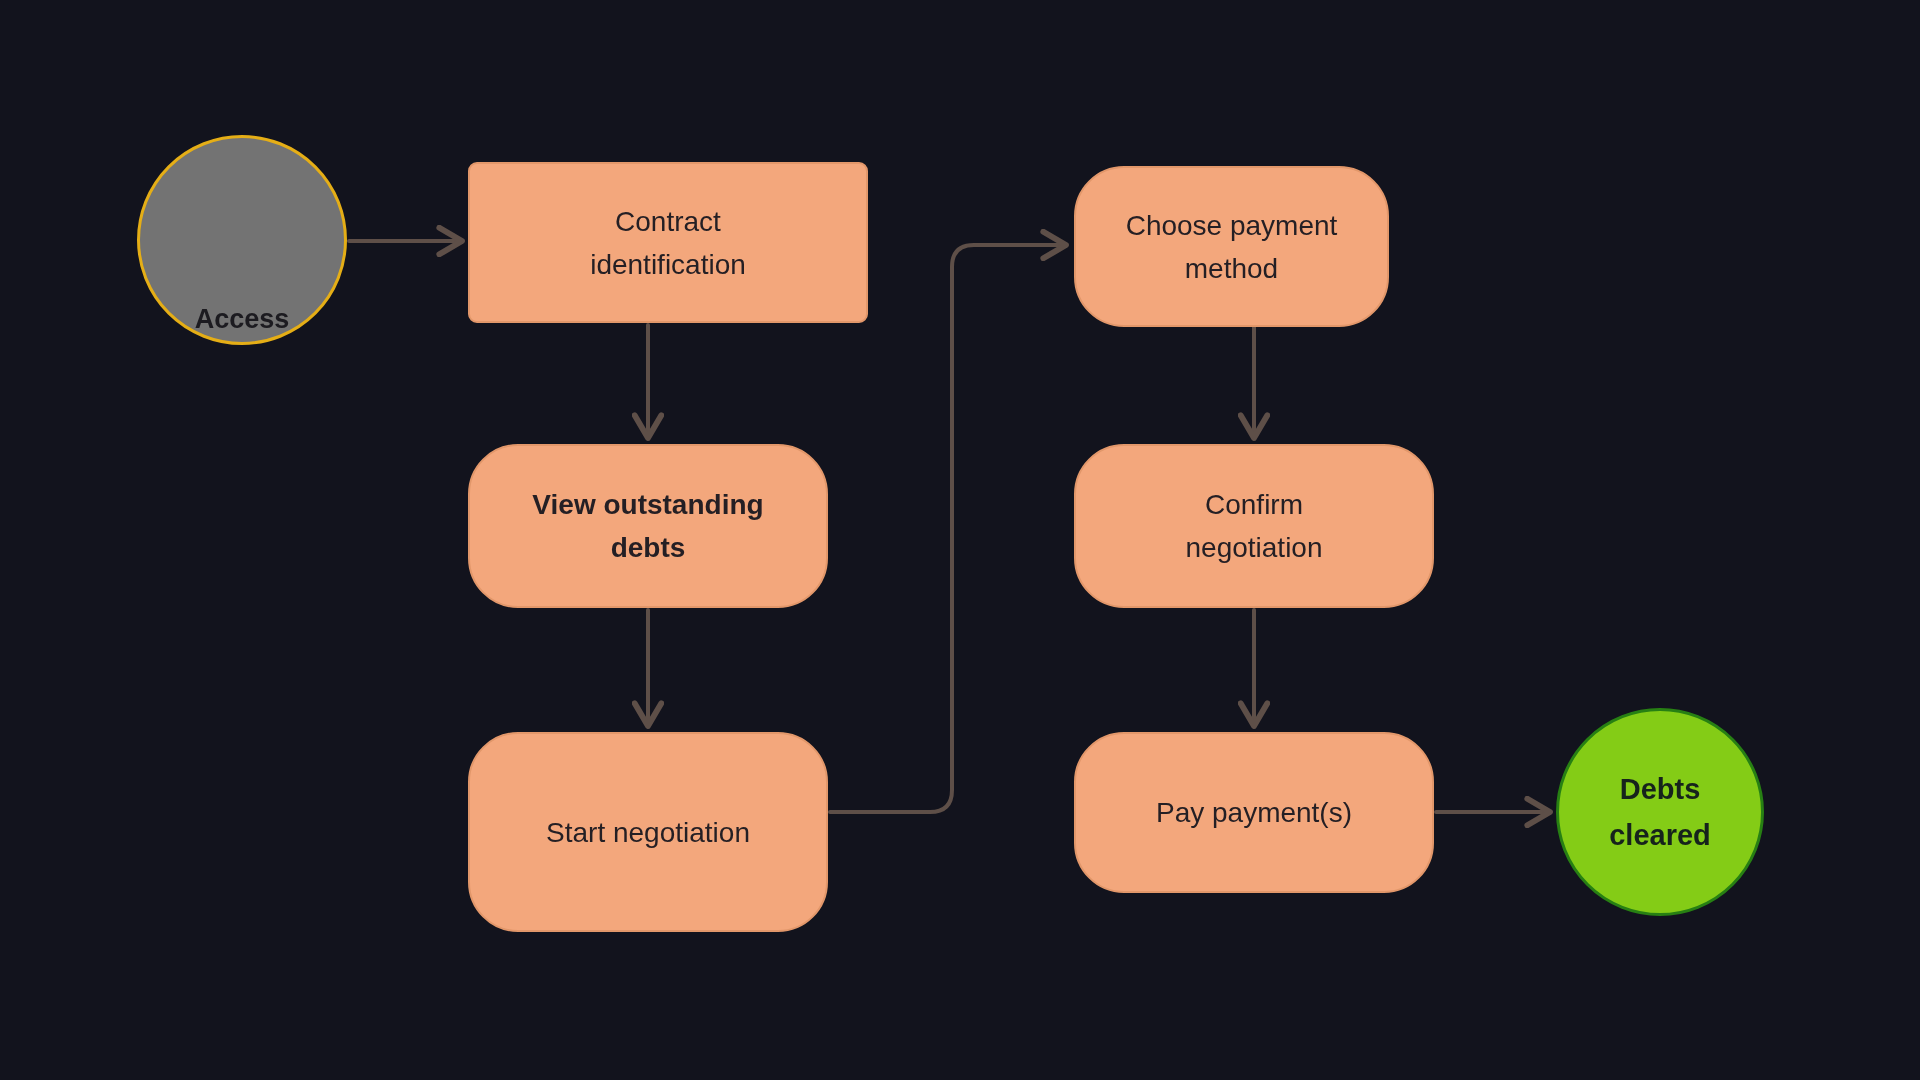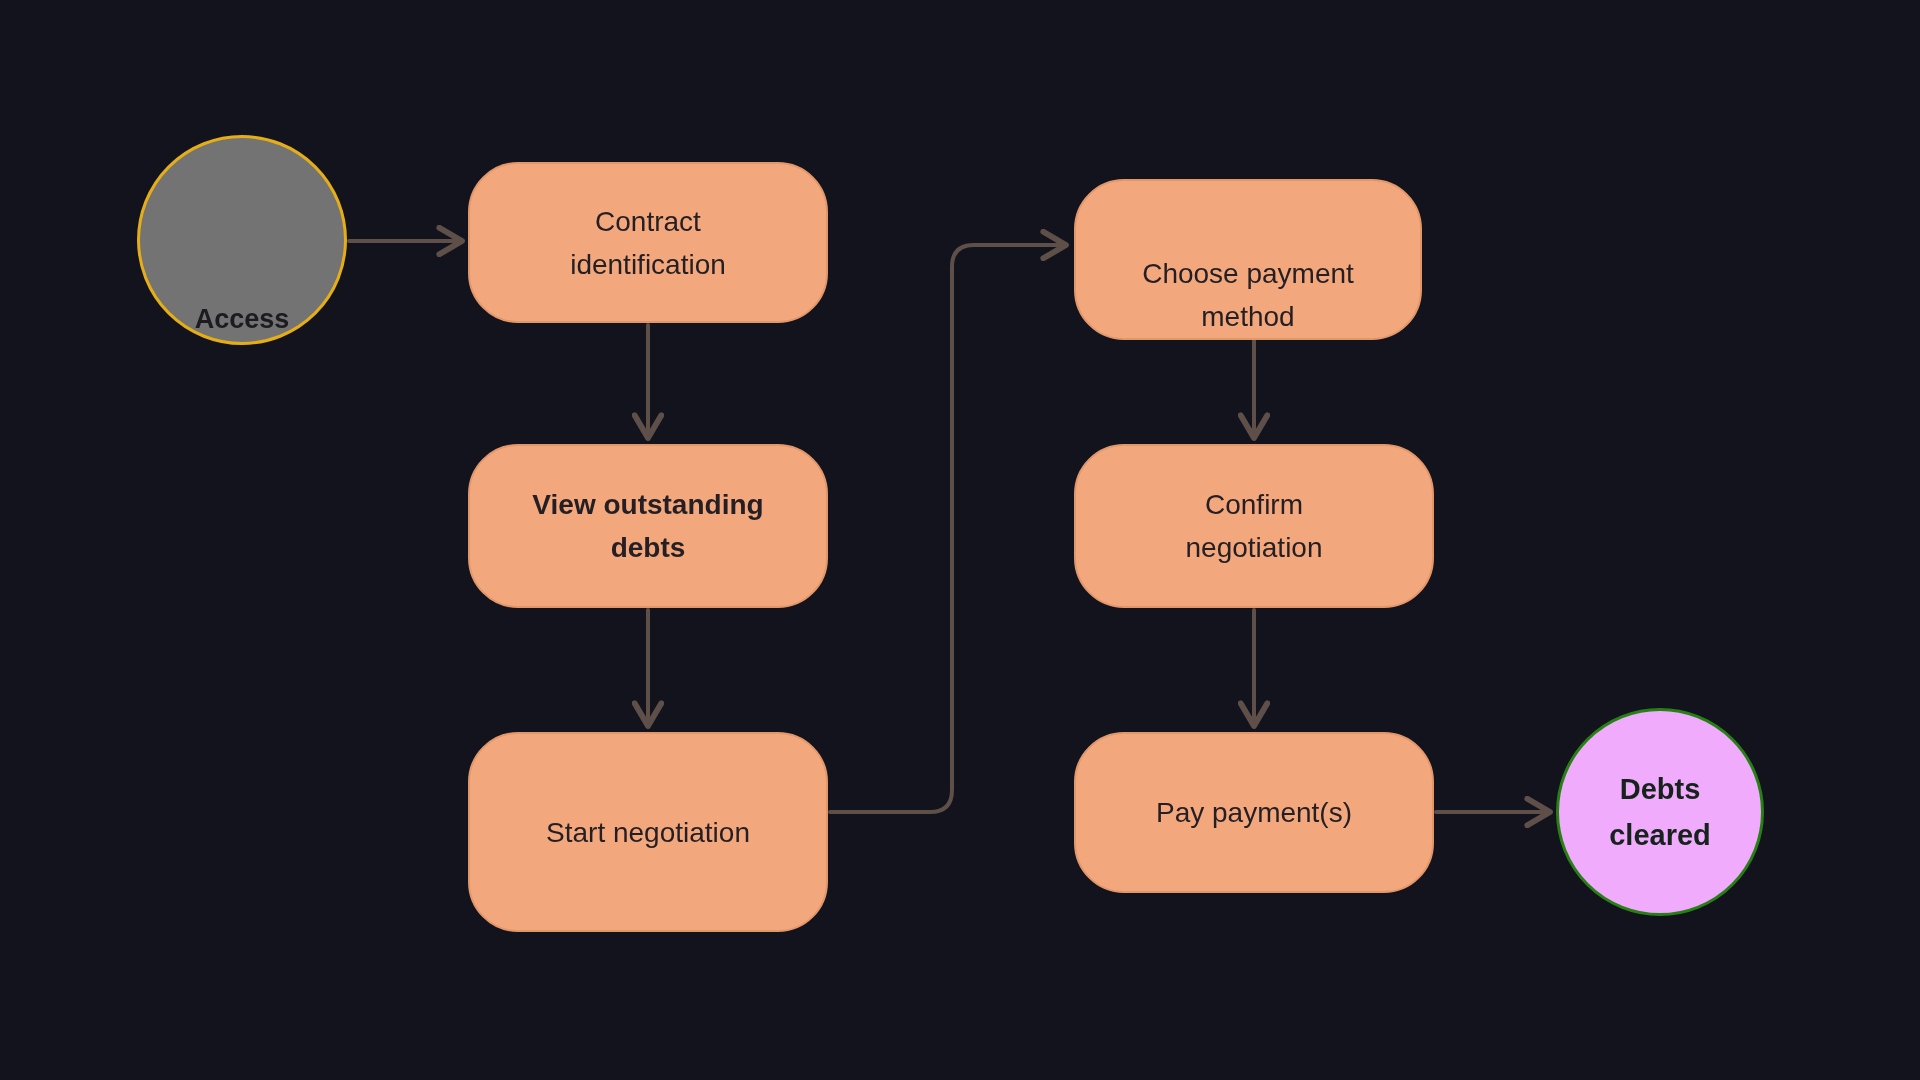--- a/index.html
+++ b/index.html
@@ -32,21 +32,21 @@
     line-height:46px;
   }
   .start{
     background:#737373;
     border:3px solid #e5ae16;
     color:#1c1b20;
     font-size:27px;
     align-items:flex-end;
   }
   .end{
-    background:#f0abfc;
+    background:#84cc16;
     border:3px solid #278013;
     color:#16231c;
     font-size:29px;
   }
   .lbl{display:inline-block;}
   .w260{max-width:260px;}
   .w220{max-width:220px;}
   .w130{max-width:130px;}
   .nowrap{white-space:nowrap;}
 </style>
@@ -69,33 +69,33 @@
       <path d="M1254,325 V434" marker-end="url(#arrowhead)"></path>
       <path d="M1254,610 V722" marker-end="url(#arrowhead)"></path>
       <path d="M1436,812 H1546" marker-end="url(#arrowhead)"></path>
     </g>
   </svg>
 
   <div class="node terminal start" style="left:137px;top:135px;width:210px;height:210px;">
     <span class="lbl nowrap">Access</span>
   </div>
 
-  <div class="node process" style="left:468px;top:162px;width:360px;height:161px;">
+  <div class="node process" style="left:468px;top:162px;width:400px;height:161px;border-radius:9px;">
     <span class="lbl w260">Contract identification</span>
   </div>
 
   <div class="node process" style="left:468px;top:444px;width:360px;height:164px;font-weight:bold;">
     <span class="lbl w260">View outstanding debts</span>
   </div>
 
   <div class="node process" style="left:468px;top:732px;width:360px;height:200px;">
     <span class="lbl nowrap">Start negotiation</span>
   </div>
 
-  <div class="node process" style="left:1074px;top:179px;width:348px;height:161px;align-items:flex-end;">
+  <div class="node process" style="left:1074px;top:166px;width:315px;height:161px;">
     <span class="lbl w260">Choose payment method</span>
   </div>
 
   <div class="node process" style="left:1074px;top:444px;width:360px;height:164px;">
     <span class="lbl w220">Confirm negotiation</span>
   </div>
 
   <div class="node process" style="left:1074px;top:732px;width:360px;height:161px;">
     <span class="lbl nowrap">Pay payment(s)</span>
   </div>

